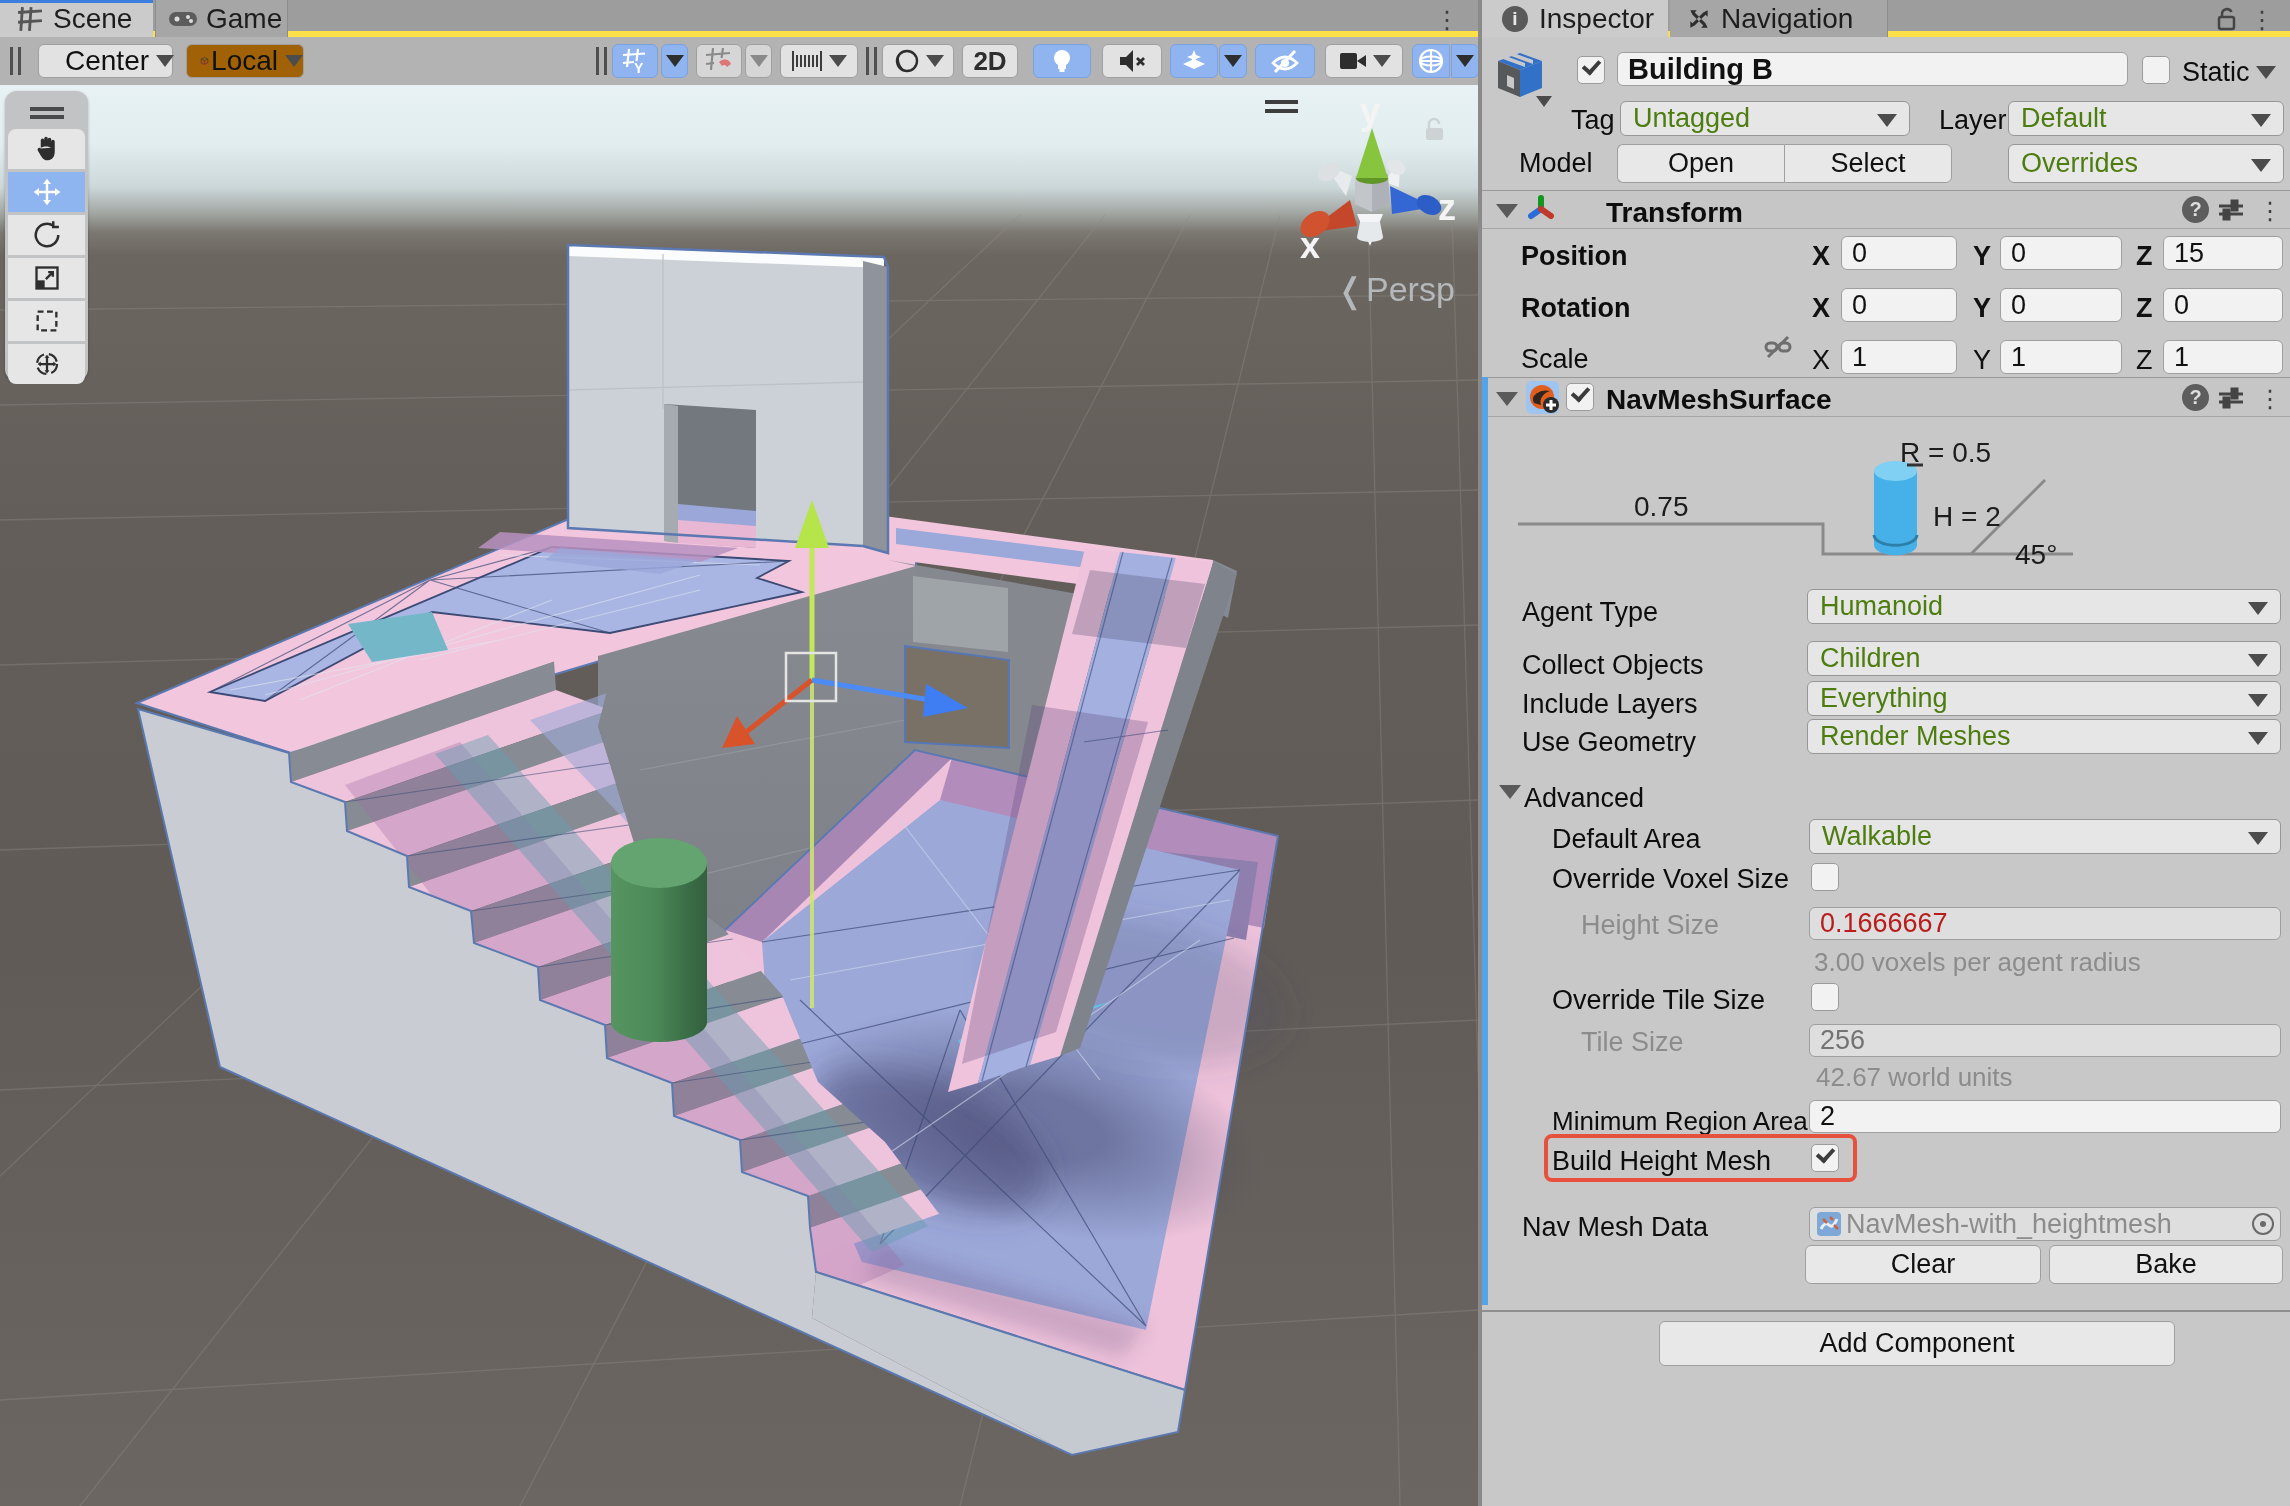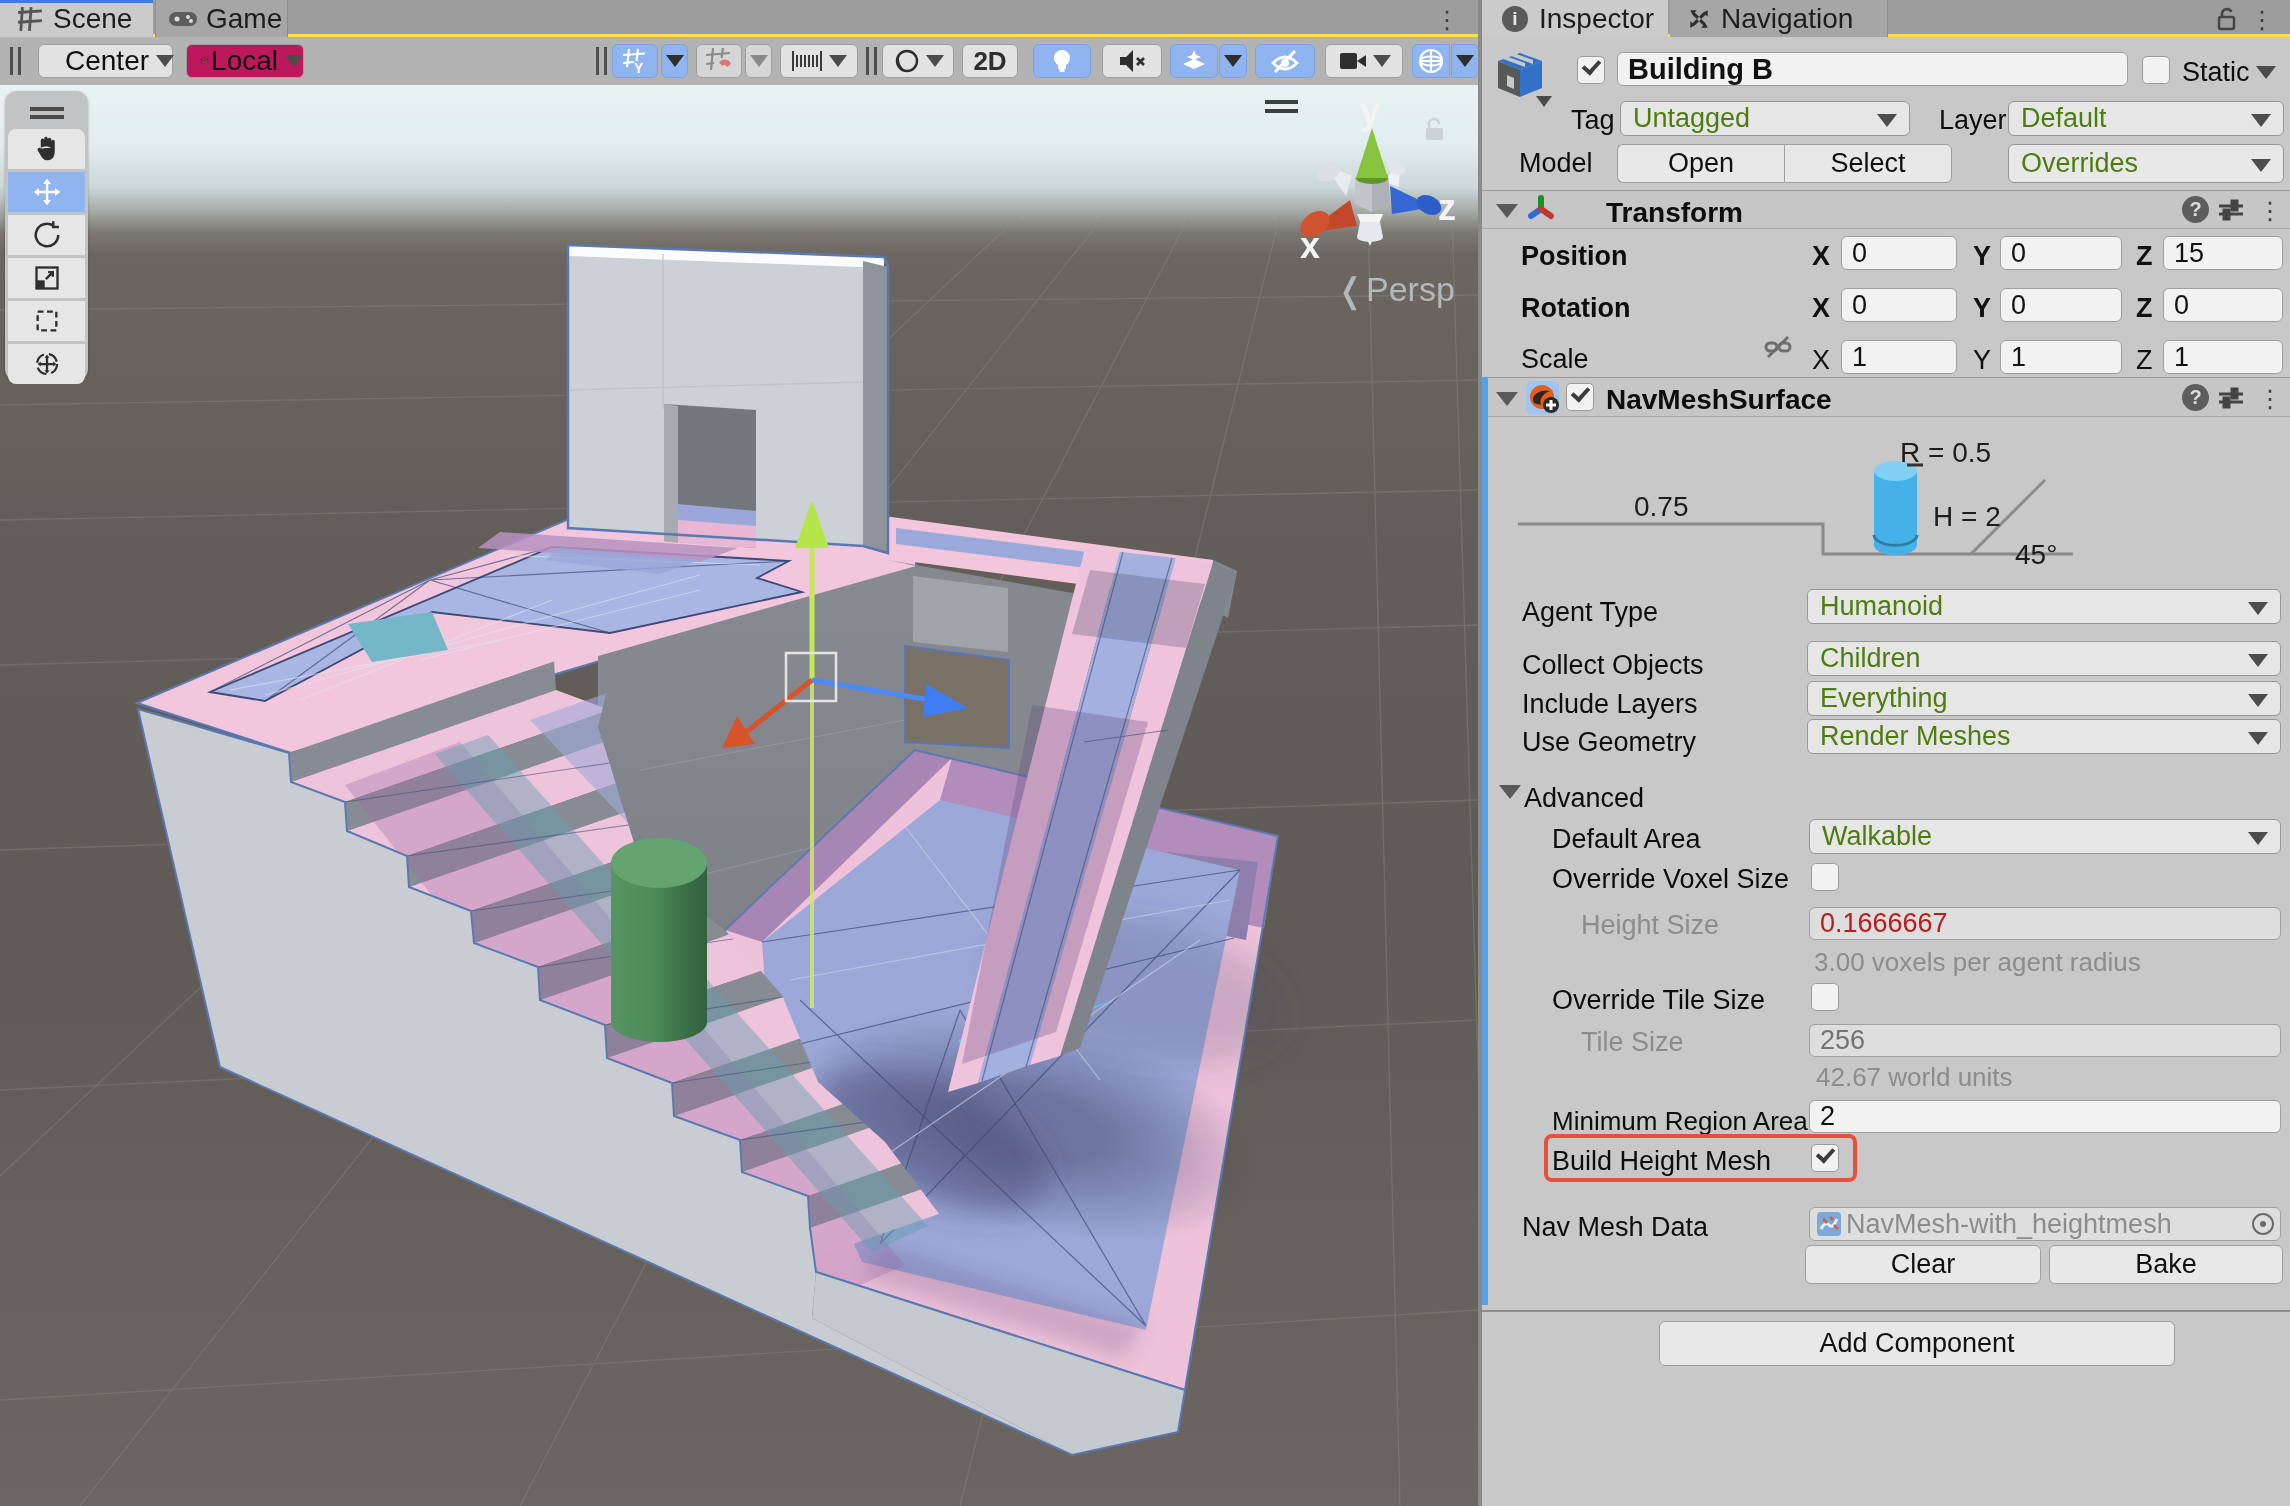--- a/index.html
+++ b/index.html
@@ -2,21 +2,21 @@
 <html><head>
 <meta charset="utf-8">
 <style>
   * { margin:0; padding:0; box-sizing:border-box; }
   html,body { width:2290px; height:1506px; overflow:hidden; background:#c8c8c8;
     font-family:"Liberation Sans", sans-serif; }
   .abs { position:absolute; }
   #scenePane { position:absolute; left:0; top:0; width:1479px; height:1506px; background:#5b5651; }
   #inspector { position:absolute; left:1482px; top:0; width:808px; height:1506px; background:#c8c8c8; }
   #divider { position:absolute; left:1478px; top:0; width:4px; height:1506px; background:#8a8a8a; }
-  .tabbar { position:absolute; left:0; top:0; right:0; height:37px; background:#9d9d9d; border-bottom:3px solid #fde047;}
+  .tabbar { position:absolute; left:0; top:0; right:0; height:37px; background:#9d9d9d; border-bottom:6px solid #fde047;}
   .tab { position:absolute; top:0; height:37px; display:flex; align-items:center; font-size:28px; color:#1d1d1d; }
   .tab.active { background:#cbcbcb; }
   .field { position:absolute; background:#f2f2f2; border:1px solid #9f9f9f; border-radius:6px; font-size:27px; color:#111; display:flex; align-items:center; padding-left:10px; }
   .drop { position:absolute; background:#e6e6e6; border:1px solid #979797; border-radius:6px; font-size:27px; color:#4d7c0f; display:flex; align-items:center; padding-left:12px; }
   .drop:after { content:""; position:absolute; right:12px; top:50%; margin-top:-5px; width:0; height:0; border-left:10px solid transparent; border-right:10px solid transparent; border-top:13px solid #4c4c4c; }
   .btn { position:absolute; background:#e8e8e8; border:1px solid #9f9f9f; border-radius:6px; font-size:27px; color:#111; display:flex; align-items:center; justify-content:center; }
   .lbl { position:absolute; font-size:27px; color:#0d0d0d; white-space:nowrap; }
   .glbl { position:absolute; font-size:27px; color:#8c8c8c; white-space:nowrap; }
   .chk { position:absolute; width:28px; height:28px; background:#f2f2f2; border:1px solid #9b9b9b; border-radius:5px; }
   .chk.on:after { content:""; position:absolute; left:5px; top:3px; width:13px; height:7px; border-left:4px solid #3c3c3c; border-bottom:4px solid #3c3c3c; transform:rotate(-48deg); }
@@ -55,21 +55,21 @@
     <div class="abs" style="left:18px;top:10px;width:3px;height:28px;background:#4e4e4e;"></div>
     <div class="btn" style="left:38px;top:7px;width:135px;height:34px;background:#e2e2e2;justify-content:flex-start;padding-left:24px;">
       <svg width="26" height="26" viewBox="0 0 28 28">
           <rect x="3" y="3" width="22" height="22" fill="none" stroke="#3c3c3c" stroke-width="2.3"></rect>
           <circle cx="13" cy="15" r="5.5" fill="none" stroke="#c33" stroke-width="3"></circle>
           <line x1="17" y1="11" x2="24" y2="4" stroke="#3c3c3c" stroke-width="2.3"></line>
         </svg>
       <span style="margin-left:2px;font-size:28px;">Center</span>
       <span style="margin-left:7px;width:0;height:0;border-left:9px solid transparent;border-right:9px solid transparent;border-top:12px solid #4c4c4c;"></span>
     </div>
-    <div class="btn" style="left:186px;top:7px;width:118px;height:34px;background:#be185d;justify-content:flex-start;padding-left:13px;">
+    <div class="btn" style="left:186px;top:7px;width:118px;height:34px;background:#a16207;justify-content:flex-start;padding-left:13px;">
       <svg width="30" height="30" viewBox="0 0 30 30">
           <g fill="none" stroke="#3c3c3c" stroke-width="2.3">
             <polygon points="15,3 26,8.5 15,14 4,8.5"></polygon>
             <polyline points="4,8.5 4,21 15,26.5 26,21 26,8.5"></polyline>
             <line x1="15" y1="14" x2="15" y2="26.5"></line>
           </g>
           <circle cx="16" cy="22" r="4.5" fill="none" stroke="#c33" stroke-width="3"></circle>
         </svg>
       <span style="margin-left:2px;font-size:28px;">Local</span>
       <span style="margin-left:7px;width:0;height:0;border-left:9px solid transparent;border-right:9px solid transparent;border-top:12px solid #4c4c4c;"></span>

